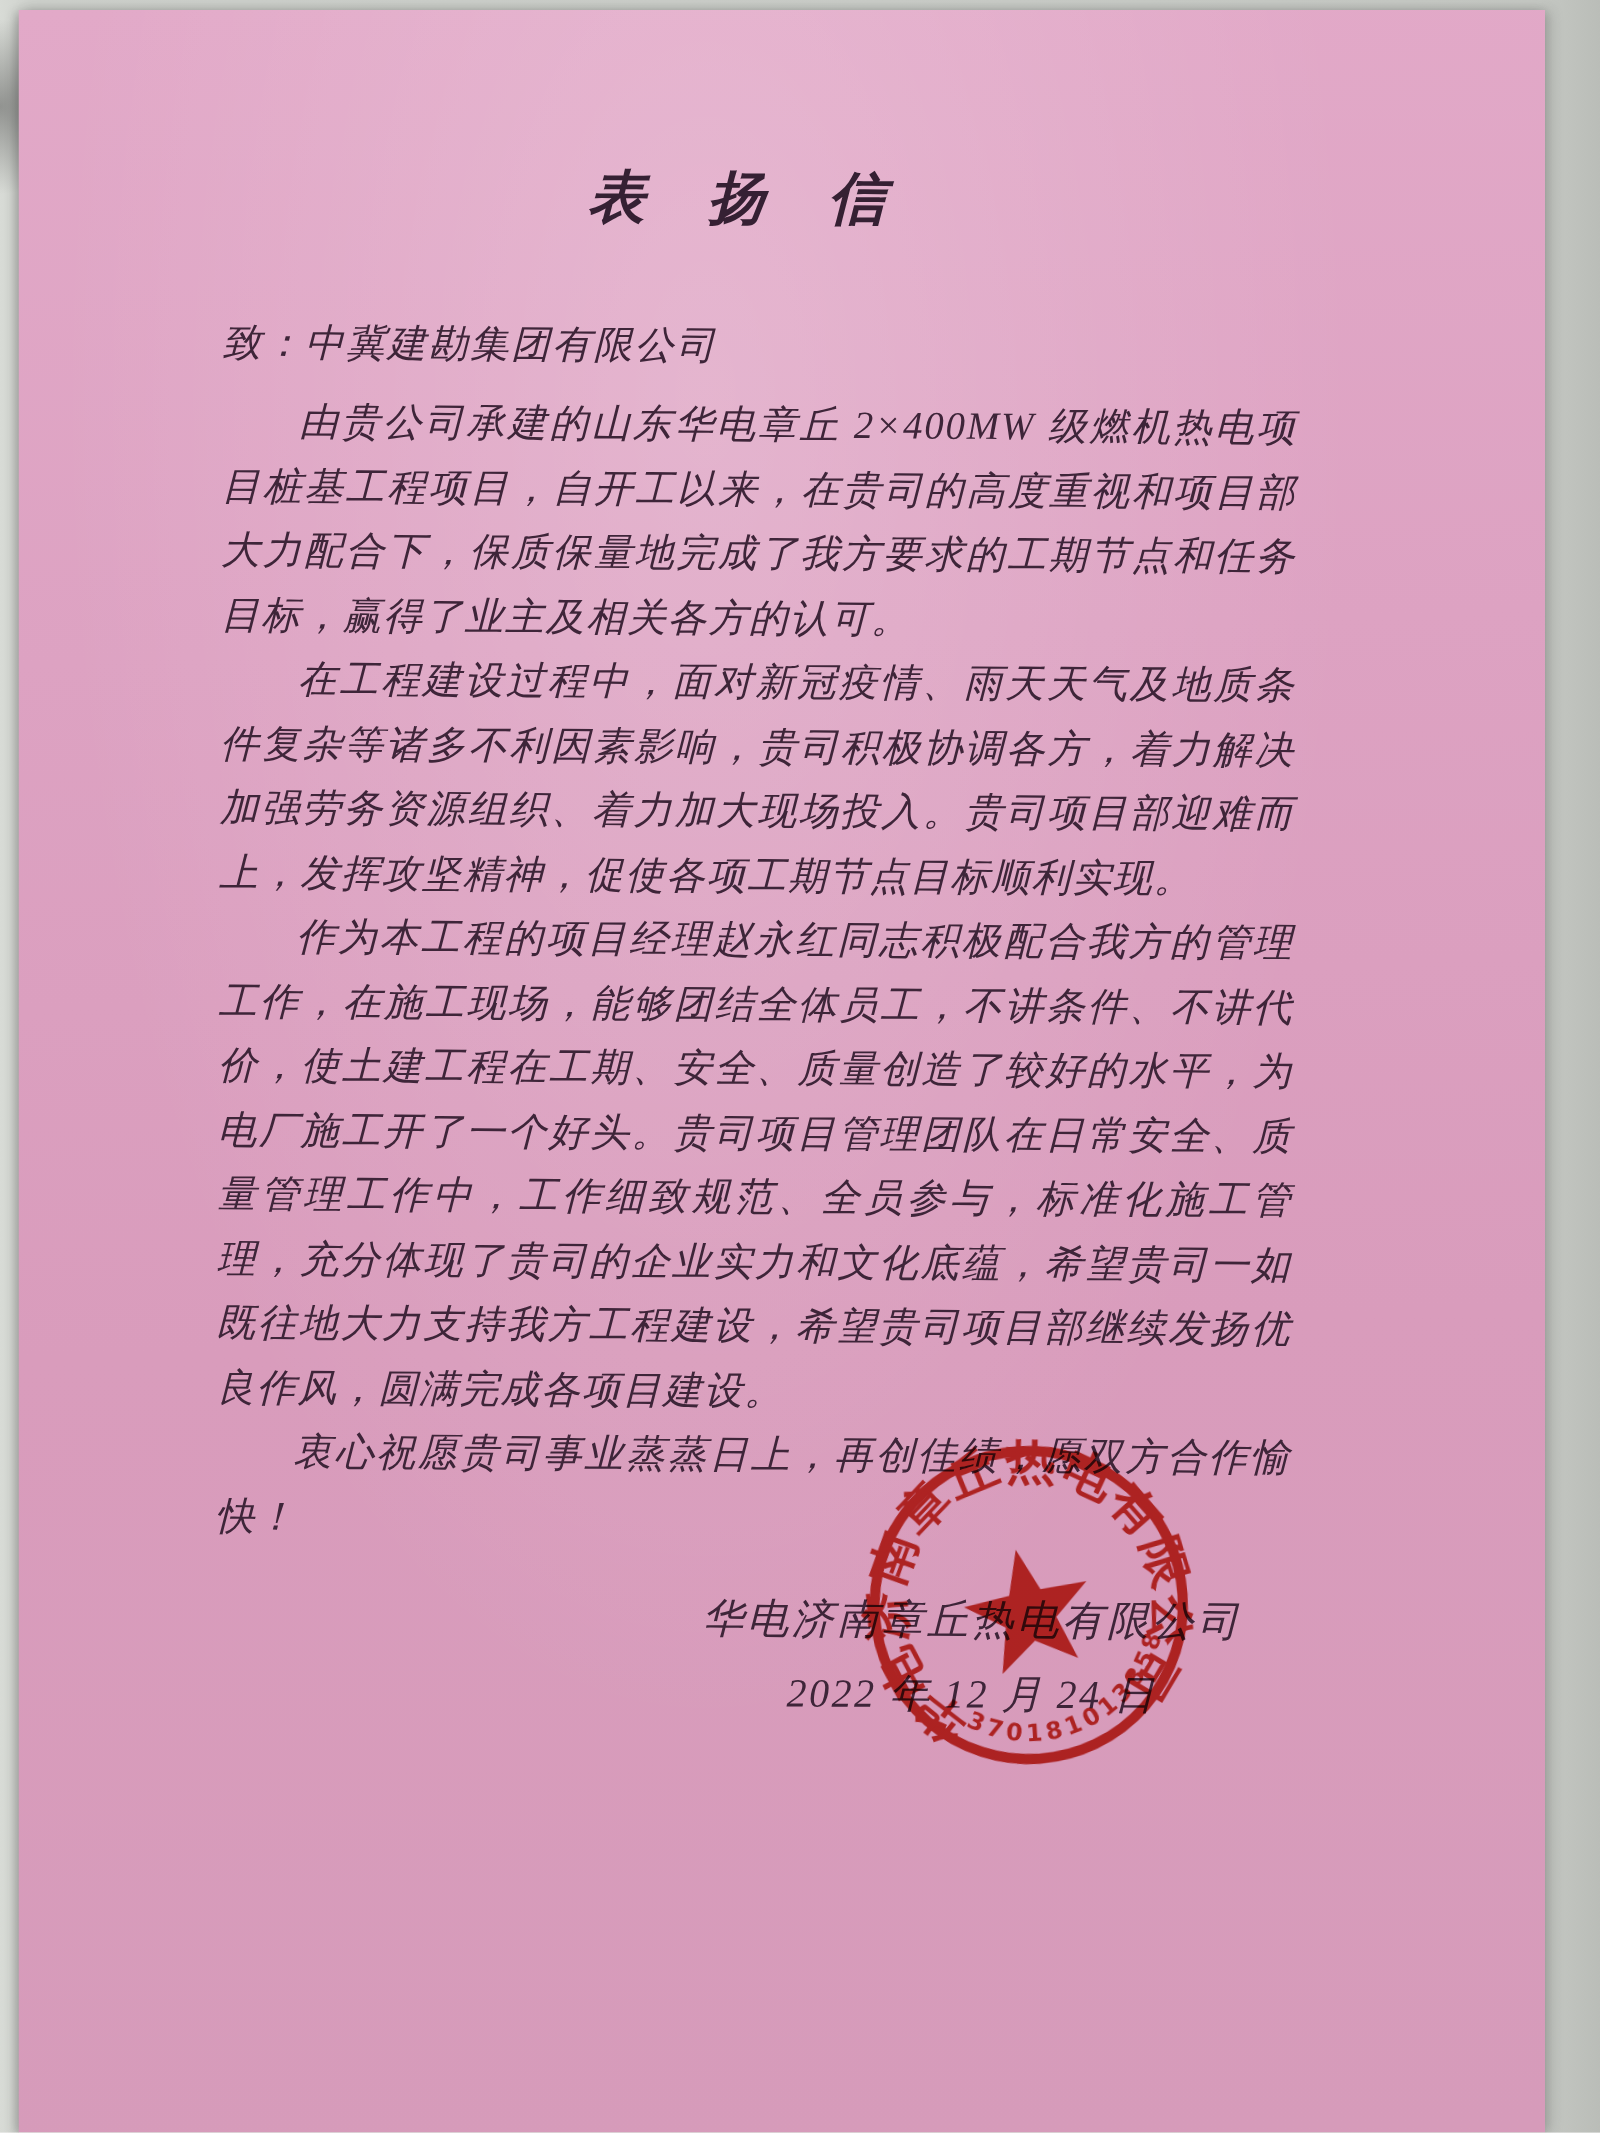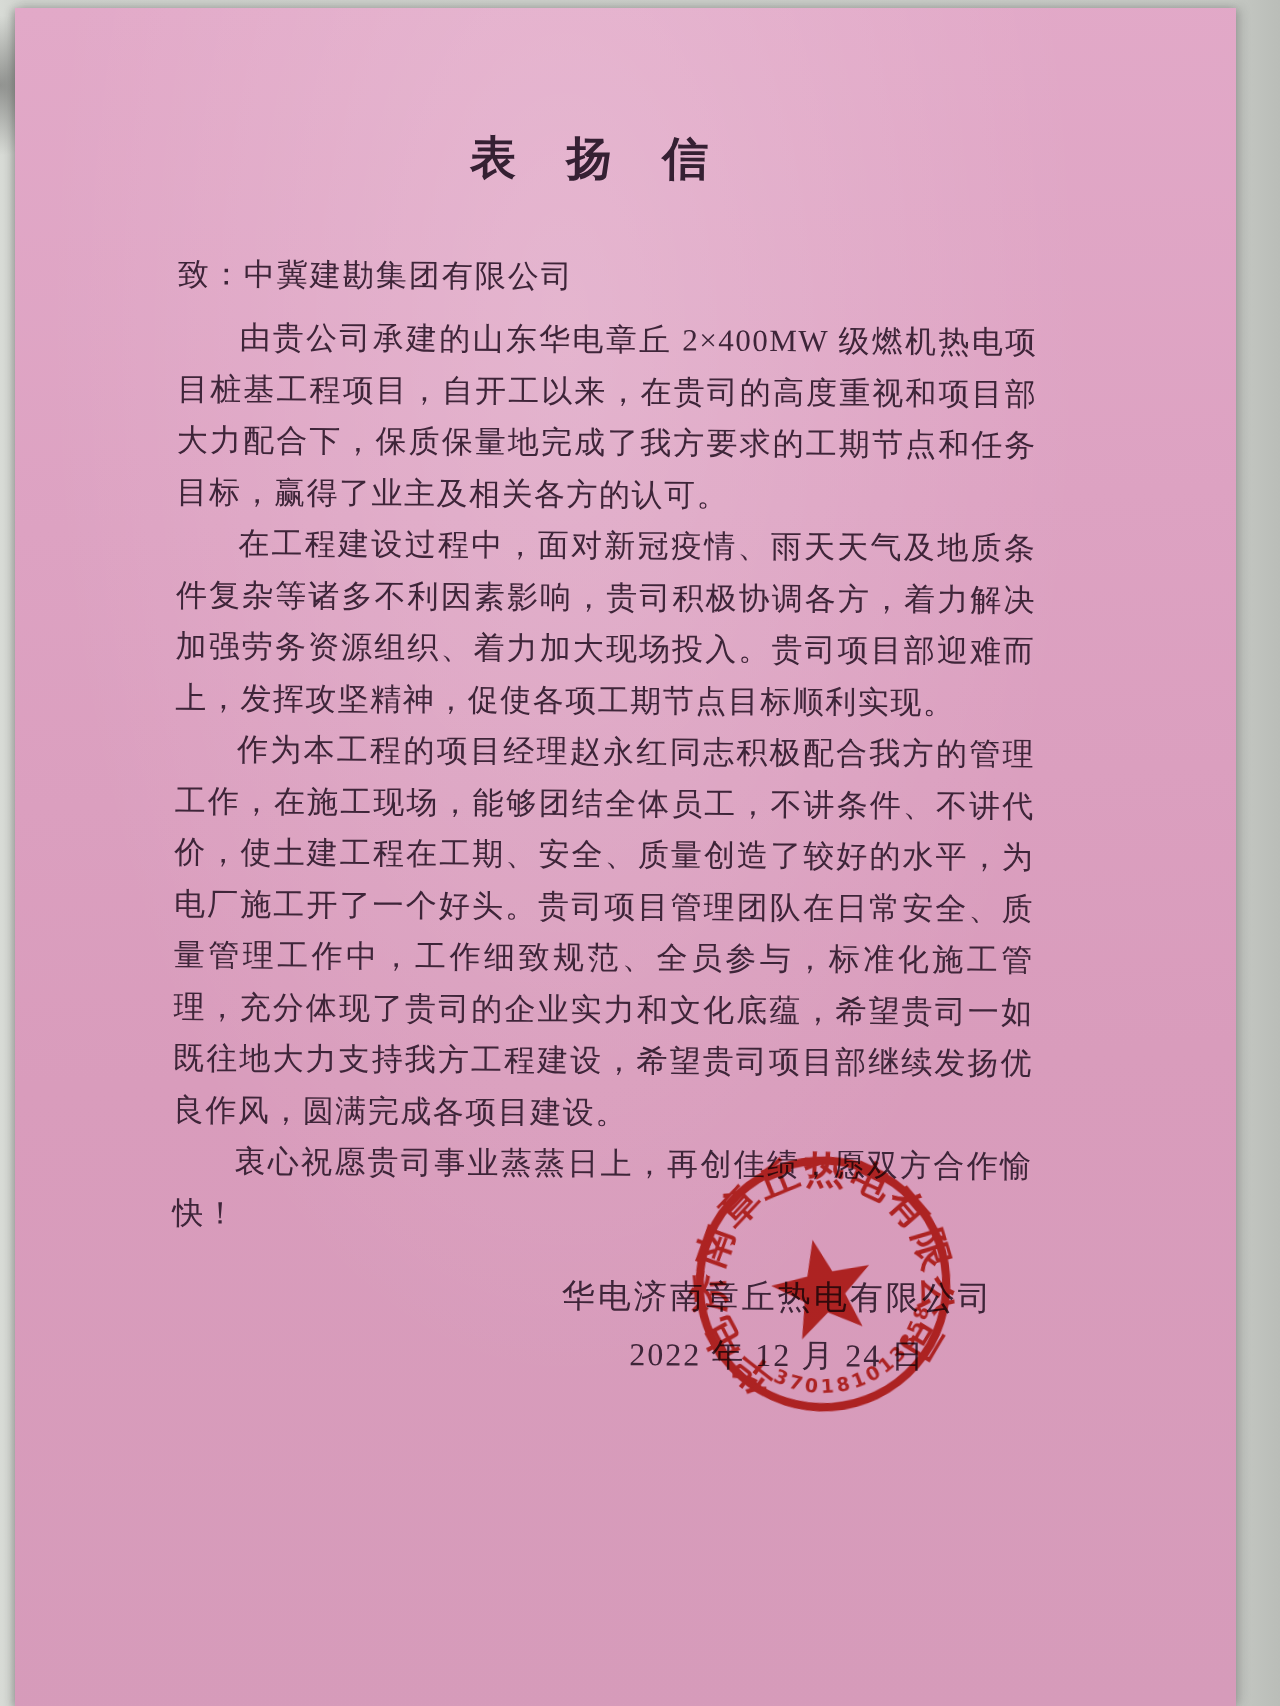--- a/index.html
+++ b/index.html
@@ -16,20 +16,21 @@
       radial-gradient(circle at 0% 5%, rgba(60,60,60,.45) 0, rgba(60,60,60,0) 70px),
       linear-gradient(90deg,#d8dbd6 0%,#cfd2cd 2%,#cbcec9 55%,#c6c9c4 96%,#babdb8 100%);
   }
   .paper{
     position:absolute;
     left:15px;right:44px;top:8px;bottom:0;
     background:
       radial-gradient(ellipse at 45% 18%, rgba(255,255,255,.18) 0, rgba(255,255,255,0) 55%),
       linear-gradient(178deg,#e2a9c8 0%,#dda2c2 30%,#d99cbc 62%,#d69bba 100%);
     box-shadow:-3px 2px 8px rgba(40,40,40,.28), 4px 0 10px rgba(40,40,40,.22);
+    font-style:italic;
   }
   .content{
     position:absolute;
     left:160px;top:120px;
     width:860px;
     transform:rotate(.35deg);
     color:#3e2539;
   }
   .title{
     text-align:center;

